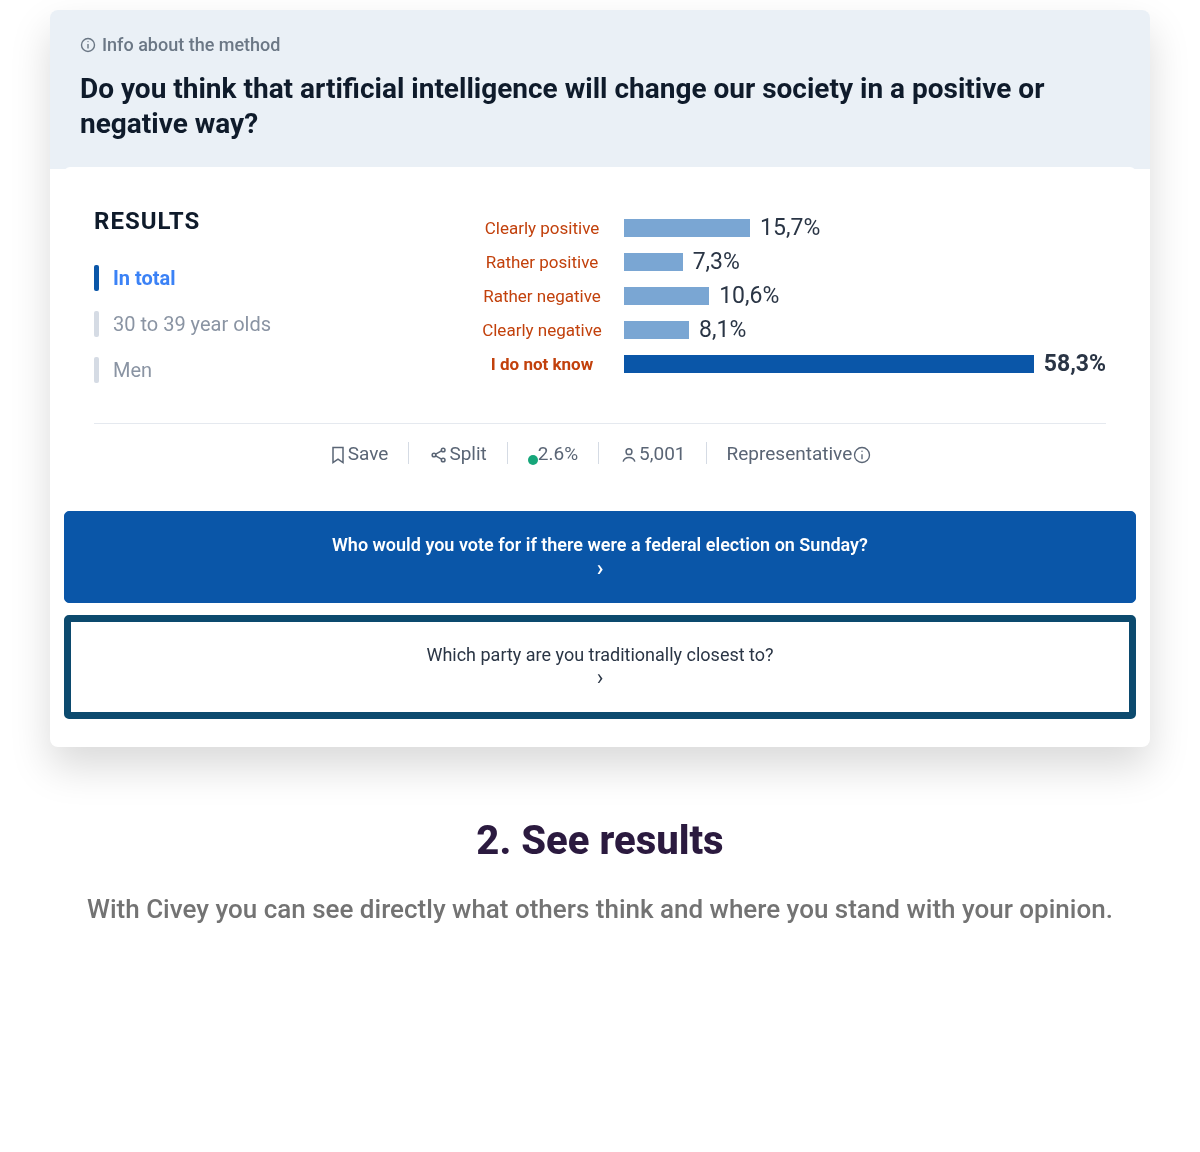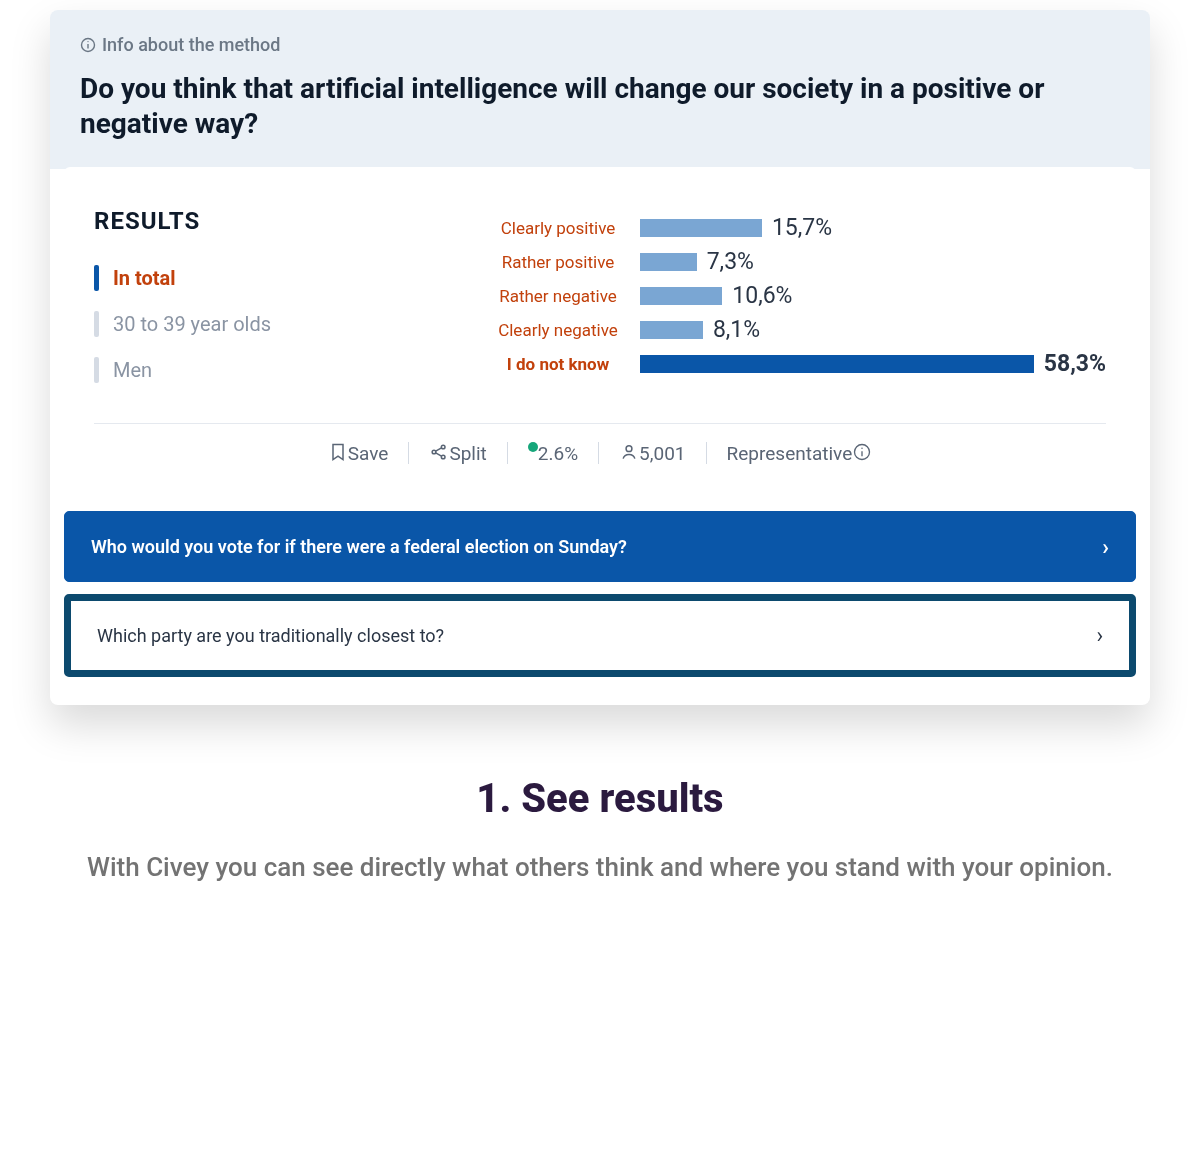--- a/index.html
+++ b/index.html
@@ -43,21 +43,21 @@
   }
   .results-panel {
     background: #fff;
     padding: 40px 30px 24px 30px;
     margin: 0 14px;
     border-radius: 6px;
     margin-top: -2px;
   }
   .results-body {
     display: flex;
-    gap: 36px;
+    gap: 20px;
   }
   .results-left { width: 360px; flex-shrink: 0; }
   .results-title {
     font-size: 24px;
     font-weight: 700;
     letter-spacing: 1px;
     color: #0f1b2b;
     margin-bottom: 20px;
   }
   .filter-item {
@@ -68,21 +68,21 @@
     cursor: pointer;
   }
   .filter-marker {
     width: 5px;
     height: 26px;
     background: #d5dbe4;
     border-radius: 2px;
   }
   .filter-item.active .filter-marker { background: #0a56a8; }
   .filter-label { font-size: 20px; color: #8a94a3; }
-  .filter-item.active .filter-label { color: #c2410c; font-weight: 700; }
+  .filter-item.active .filter-label { color: #3b82f6; font-weight: 700; }
 
   .chart {
     flex: 1;
     padding-top: 4px;
   }
   .bar-row {
     display: flex;
     align-items: center;
     height: 34px;
   }
@@ -117,37 +117,38 @@
     padding-top: 18px;
     display: flex;
     align-items: center;
     justify-content: center;
     gap: 20px;
     color: #5a6575;
     font-size: 19px;
   }
   .toolbar .tb-item {
     display: inline-flex;
-    align-items: flex-start;
+    align-items: flex-end;
     cursor: pointer;
   }
   .toolbar .sep { width:1px; height:22px; background:#d5dbe4; }
   .dot { width:10px; height:10px; border-radius:50%; background:#16a67a; display:inline-block; }
   .toolbar svg { width:20px; height:20px; stroke:#5a6575; }
 
   .question-buttons { padding: 10px 14px 28px 14px; }
   .q-button {
     display: flex;
     align-items: center;
     justify-content: space-between;
     padding: 22px 26px;
     border-radius: 5px;
     font-size: 18px;
     cursor: pointer;
     margin-top: 12px;
+    flex-direction: column;
   }
   .q-button.primary {
     background: #0a56a8;
     color: #fff;
     font-weight: 600;
     border: 1px solid #0a56a8;
   }
   .q-button.secondary {
     background: #fff;
     color: #2a3545;
@@ -297,15 +298,15 @@
         <span class="chev">›</span>
       </div>
       <div class="q-button secondary">
         <span>Which party are you traditionally closest to?</span>
         <span class="chev">›</span>
       </div>
     </div>
 </div>
 
 <div class="below">
-  <div class="below-title">1. See results</div>
+  <div class="below-title">2. See results</div>
   <div class="below-text">With Civey you can see directly what others think and where you stand with your opinion.</div>
 </div>
 
 </body></html>

